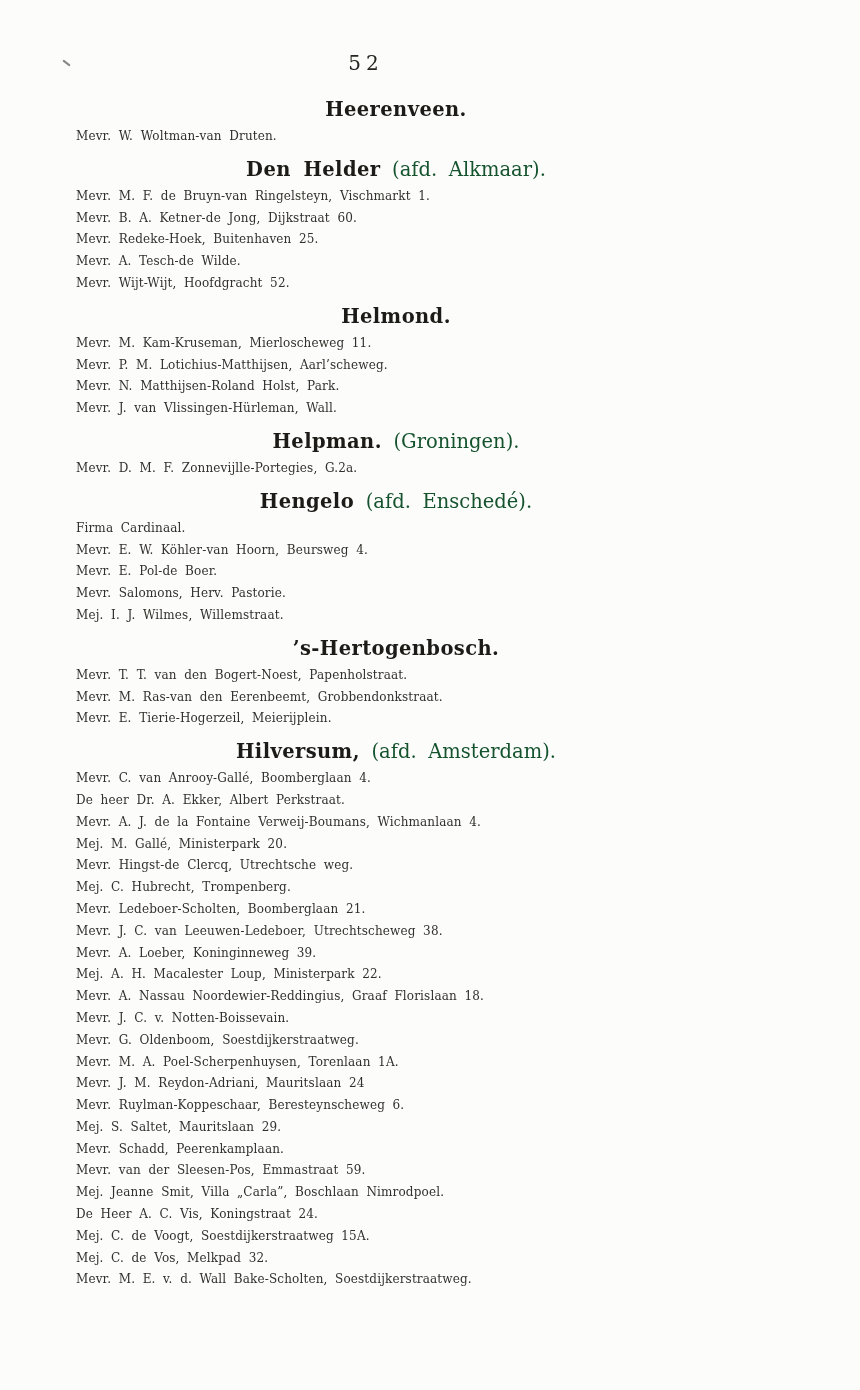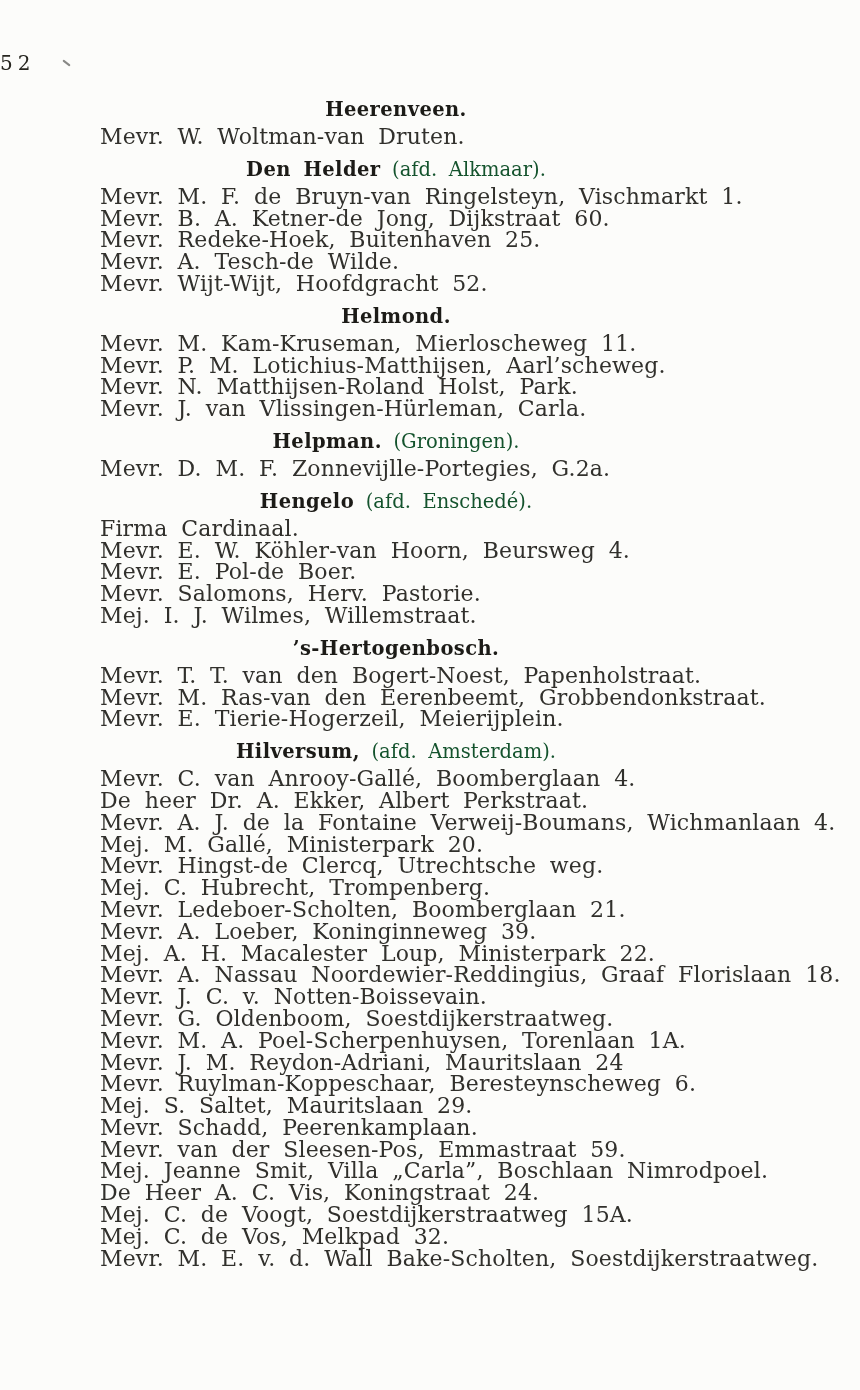--- a/index.html
+++ b/index.html
@@ -14,20 +14,21 @@
     background: #fcfcfa;
     overflow: hidden;
     font-family: "DejaVu Serif", "Liberation Serif", serif;
     color: #2e2d2a;
   }
   .page-number {
     position: absolute;
     top: 50px;
     left: 0;
     width: 732px;
+    text-align: center;
     font-size: 20px;
     letter-spacing: 5px;
     line-height: 26px;
     color: #26251f;
   }
   .sections {
     position: absolute;
     top: 88px;
     left: 0;
     width: 792px;
@@ -43,23 +44,23 @@
   }
   .heading-bold {
     font-weight: bold;
     letter-spacing: 0.4px;
   }
   .heading-rest {
     font-weight: normal;
     color: #14532d;
   }
   .entry {
-    margin-left: 100px;
+    margin-left: 76px;
     margin-right: 36px;
-    font-size: 22px;
+    font-size: 12px;
     line-height: 21.8px;
     word-spacing: 0.30em;
     letter-spacing: 0.15px;
     color: #31302c;
     white-space: nowrap;
   }
   .scan-speck {
     position: absolute;
     top: 62px;
     left: 62px;
@@ -83,41 +84,42 @@
       <div class="section-heading"><span class="heading-bold">Den Helder</span><span class="heading-rest"> (afd. Alkmaar).</span></div>
       <div class="entry">Mevr. M. F. de Bruyn-van Ringelsteyn, Vischmarkt 1.</div>
       <div class="entry">Mevr. B. A. Ketner-de Jong, Dijkstraat 60.</div>
       <div class="entry">Mevr. Redeke-Hoek, Buitenhaven 25.</div>
       <div class="entry">Mevr. A. Tesch-de Wilde.</div>
       <div class="entry">Mevr. Wijt-Wijt, Hoofdgracht 52.</div>
       <div class="section-heading"><span class="heading-bold">Helmond.</span></div>
       <div class="entry">Mevr. M. Kam-Kruseman, Mierloscheweg 11.</div>
       <div class="entry">Mevr. P. M. Lotichius-Matthijsen, Aarl’scheweg.</div>
       <div class="entry">Mevr. N. Matthijsen-Roland Holst, Park.</div>
-      <div class="entry">Mevr. J. van Vlissingen-Hürleman, Carla.</div>
+      <div class="entry">Mevr. J. van Vlissingen-Hürleman, Wall.</div>
       <div class="section-heading"><span class="heading-bold">Helpman.</span><span class="heading-rest"> (Groningen).</span></div>
       <div class="entry">Mevr. D. M. F. Zonnevijlle-Portegies, G.2a.</div>
       <div class="section-heading"><span class="heading-bold">Hengelo</span><span class="heading-rest"> (afd. Enschedé).</span></div>
       <div class="entry">Firma Cardinaal.</div>
       <div class="entry">Mevr. E. W. Köhler-van Hoorn, Beursweg 4.</div>
       <div class="entry">Mevr. E. Pol-de Boer.</div>
       <div class="entry">Mevr. Salomons, Herv. Pastorie.</div>
       <div class="entry">Mej. I. J. Wilmes, Willemstraat.</div>
       <div class="section-heading"><span class="heading-bold">’s-Hertogenbosch.</span></div>
       <div class="entry">Mevr. T. T. van den Bogert-Noest, Papenholstraat.</div>
       <div class="entry">Mevr. M. Ras-van den Eerenbeemt, Grobbendonkstraat.</div>
       <div class="entry">Mevr. E. Tierie-Hogerzeil, Meierijplein.</div>
       <div class="section-heading"><span class="heading-bold">Hilversum,</span><span class="heading-rest"> (afd. Amsterdam).</span></div>
       <div class="entry">Mevr. C. van Anrooy-Gallé, Boomberglaan 4.</div>
       <div class="entry">De heer Dr. A. Ekker, Albert Perkstraat.</div>
       <div class="entry">Mevr. A. J. de la Fontaine Verweij-Boumans, Wichmanlaan 4.</div>
       <div class="entry">Mej. M. Gallé, Ministerpark 20.</div>
       <div class="entry">Mevr. Hingst-de Clercq, Utrechtsche weg.</div>
       <div class="entry">Mej. C. Hubrecht, Trompenberg.</div>
       <div class="entry">Mevr. Ledeboer-Scholten, Boomberglaan 21.</div>
+      <div class="entry">Mevr. J. C. van Leeuwen-Ledeboer, Utrechtscheweg 38.</div>
       <div class="entry">Mevr. A. Loeber, Koninginneweg 39.</div>
       <div class="entry">Mej. A. H. Macalester Loup, Ministerpark 22.</div>
       <div class="entry">Mevr. A. Nassau Noordewier-Reddingius, Graaf Florislaan 18.</div>
       <div class="entry">Mevr. J. C. v. Notten-Boissevain.</div>
       <div class="entry">Mevr. G. Oldenboom, Soestdijkerstraatweg.</div>
       <div class="entry">Mevr. M. A. Poel-Scherpenhuysen, Torenlaan 1A.</div>
       <div class="entry">Mevr. J. M. Reydon-Adriani, Mauritslaan 24</div>
       <div class="entry">Mevr. Ruylman-Koppeschaar, Beresteynscheweg 6.</div>
       <div class="entry">Mej. S. Saltet, Mauritslaan 29.</div>
       <div class="entry">Mevr. Schadd, Peerenkamplaan.</div>

